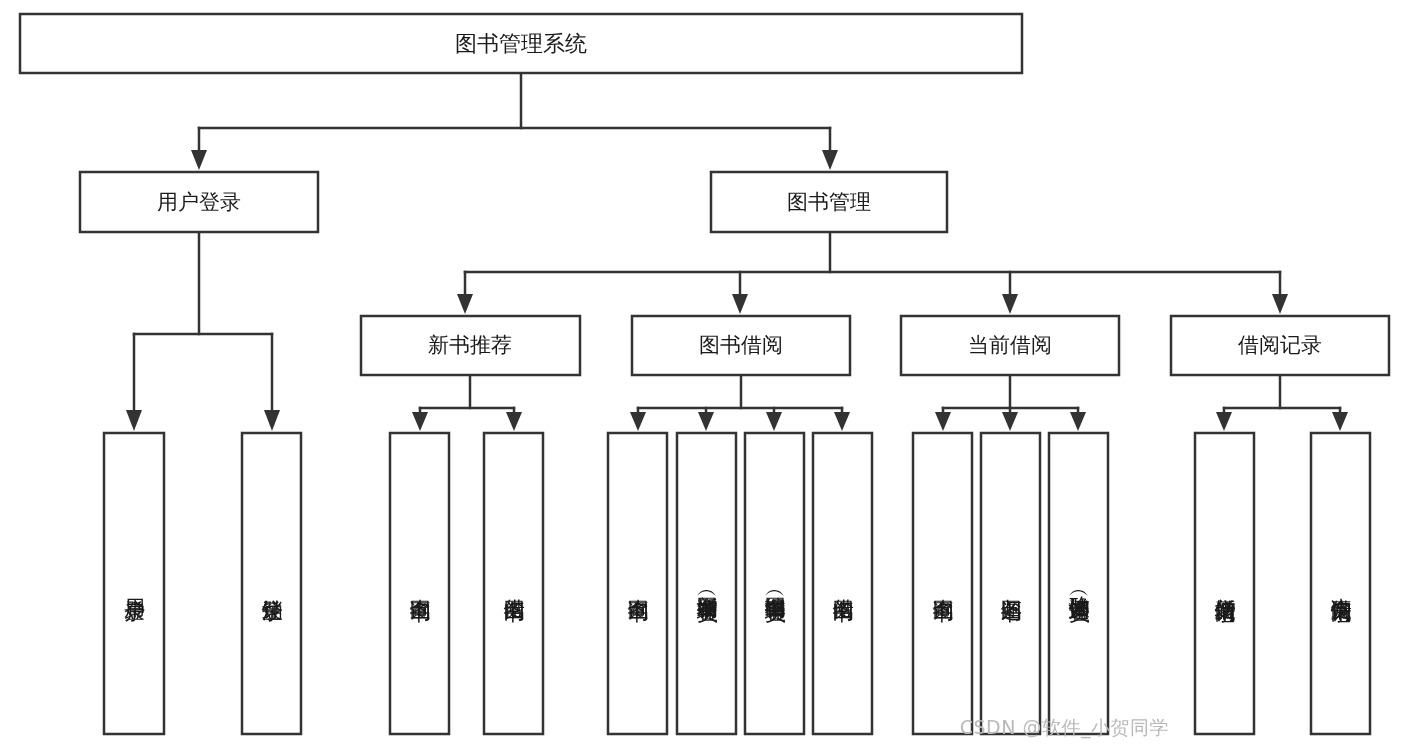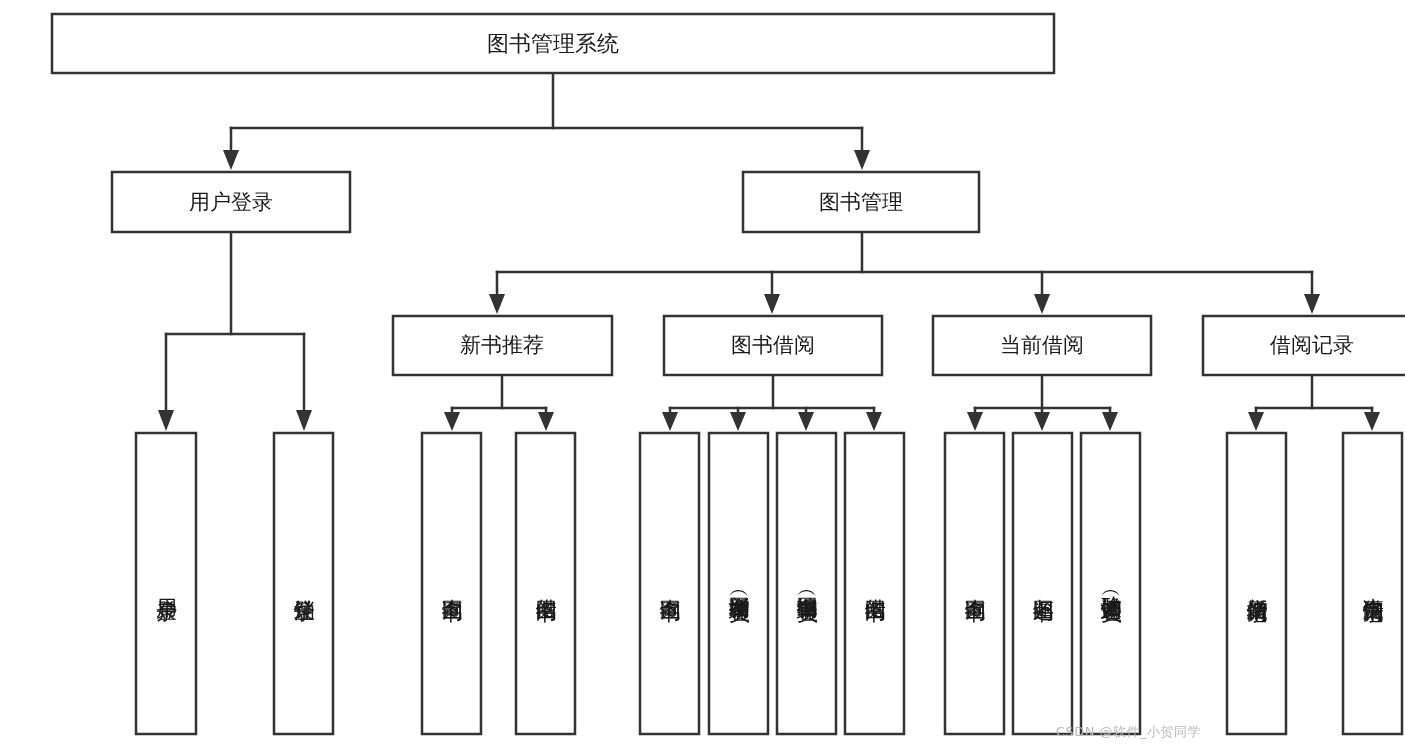--- a/index.html
+++ b/index.html
@@ -13,21 +13,20 @@
     font-family: "DejaVu Sans", "Liberation Sans", sans-serif;
     overflow: hidden;
     position: relative;
   }
   #diagram-root {
     position: absolute;
     left: 0;
     top: 0;
     width: 1177px;
     height: 747px;
-    margin-left: 32px;
   }
   svg.flow {
     display: block;
     width: 1405px;
     height: 747px;
   }
   .box-rect {
     fill: #ffffff;
     stroke: #333333;
     stroke-width: 2.5;
@@ -75,21 +74,21 @@
     align-items: center;
     justify-content: center;
     text-align: center;
     pointer-events: none;
   }
   #watermark {
     position: absolute;
     right: 8px;
     bottom: 6px;
     font-family: "DejaVu Sans", "Liberation Sans", sans-serif;
-    font-size: 13px;
+    font-size: 19px;
     color: #b9b9b9;
     letter-spacing: 0.5px;
     white-space: nowrap;
   }
 </style>
 </head>
 <body>
 
 <div id="diagram-root">
 

